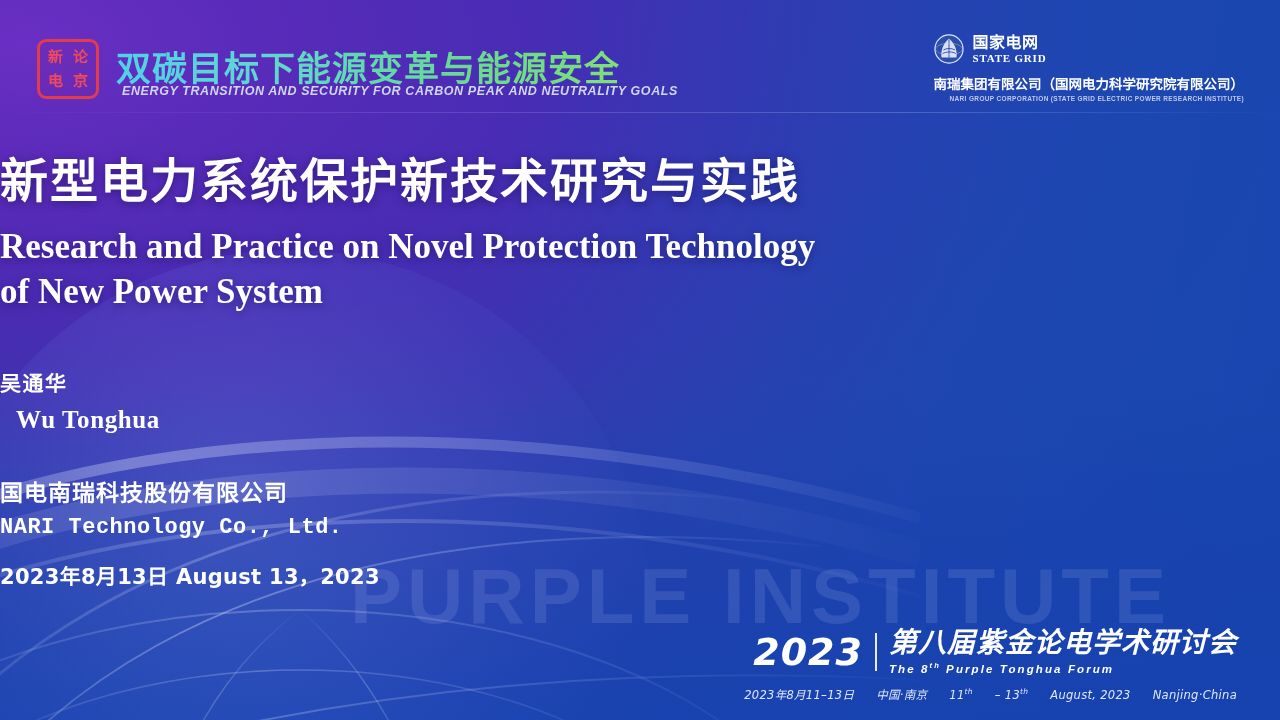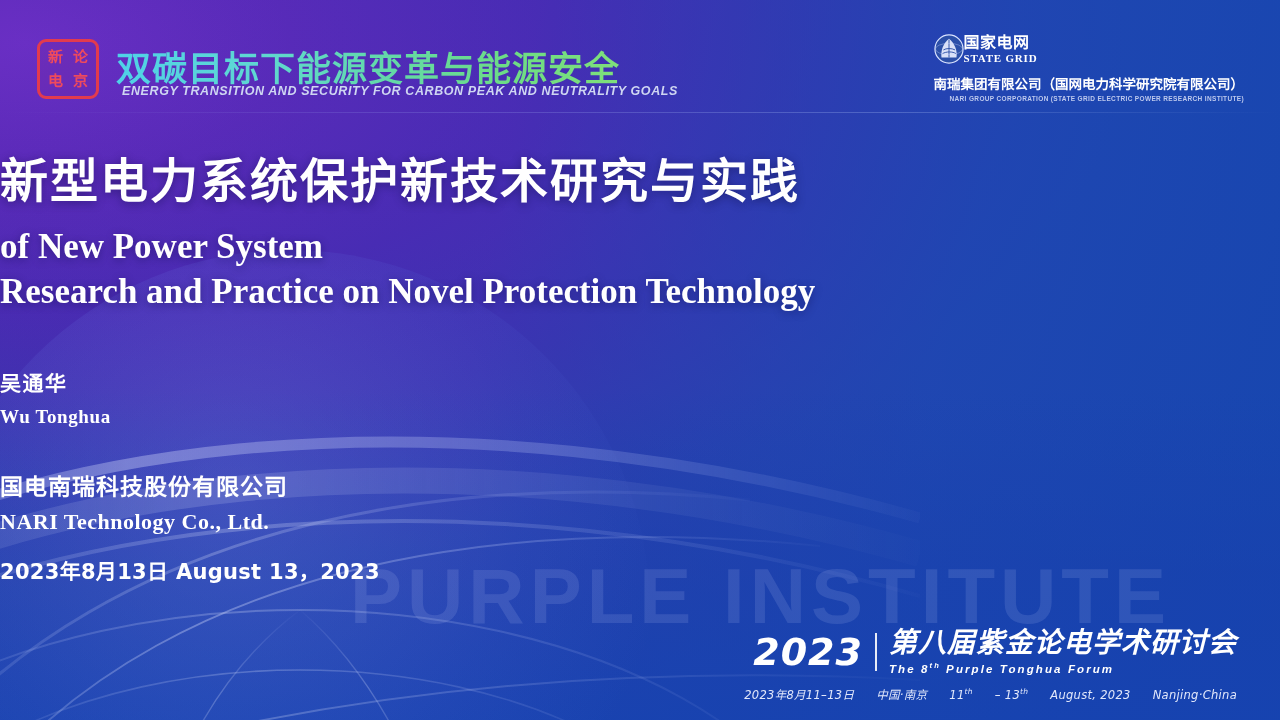--- a/index.html
+++ b/index.html
@@ -88,21 +88,21 @@
   }
   .hdr-en {
     position:absolute; left:122px; top:84px;
     font-family:"Liberation Sans", sans-serif;
     font-size:12.5px; font-weight:700; font-style:italic;
     letter-spacing:.6px; color:#cfd6f2; white-space:nowrap;
   }
 
   
   .sg-block { position:absolute; right:36px; top:34px; text-align:left; }
-  .sg-top { display:flex; align-items:center; justify-content:flex-start; }
+  .sg-top { display:flex; align-items:center; gap:9px; justify-content:flex-start; }
   .sg-mark { width:30px; height:30px; flex:0 0 30px; }
   .sg-names { line-height:1; }
   .sg-cn {
     font-family:"DejaVu Sans", sans-serif;
     font-size:16px; font-weight:700; color:#ffffff; letter-spacing:.5px;
   }
   .sg-en {
     font-family:"Liberation Serif", serif;
     font-size:11px; font-weight:700; color:#ffffff;
     letter-spacing:.8px; margin-top:2px;
@@ -139,31 +139,31 @@
   }
   .title-en div { white-space:nowrap; }
 
   .presenter { margin-top:52px; }
   .presenter-cn {
     font-family:"DejaVu Sans", sans-serif;
     font-size:21px; font-weight:700; color:#ffffff; letter-spacing:1.5px;
   }
   .presenter-en {
     font-family:"Liberation Serif", serif;
-    font-size:19px; font-weight:700; color:#ffffff;
-    margin-top:9px; letter-spacing:.6px;
+    font-size:25px; font-weight:700; color:#ffffff;
+    margin-top:9px; letter-spacing:.6px;margin-left:16px;
   }
 
   .affil { margin-top:40px; }
   .affil-cn {
     font-family:"DejaVu Sans", sans-serif;
     font-size:23px; font-weight:700; color:#ffffff; letter-spacing:1px;
   }
   .affil-en {
-    font-family:Liberation Serif, serif;
+    font-family:Liberation Mono, monospace;
     font-size:22px; font-weight:700; color:#ffffff;
     margin-top:7px; letter-spacing:.5px;
   }
   .date-line {
     font-family:"DejaVu Sans", sans-serif;
     font-size:21px; font-weight:700; color:#ffffff;
     margin-top:20px; letter-spacing:.3px;
   }
 
   
@@ -270,22 +270,22 @@
     </div>
 
     <div class="header-rule"></div>
   </div>
 
   <div class="body-wrap">
 
     <div class="title-cn">新型电力系统保护新技术研究与实践</div>
 
     <div class="title-en">
+      <div>Research and Practice on Novel Protection Technology</div>
       <div>of New Power System</div>
-      <div>Research and Practice on Novel Protection Technology</div>
     </div>
 
     <div class="presenter">
       <div class="presenter-cn">吴通华</div>
       <div class="presenter-en">Wu Tonghua</div>
     </div>
 
     <div class="affil">
       <div class="affil-cn">国电南瑞科技股份有限公司</div>
       <div class="affil-en">NARI Technology Co., Ltd.</div>

